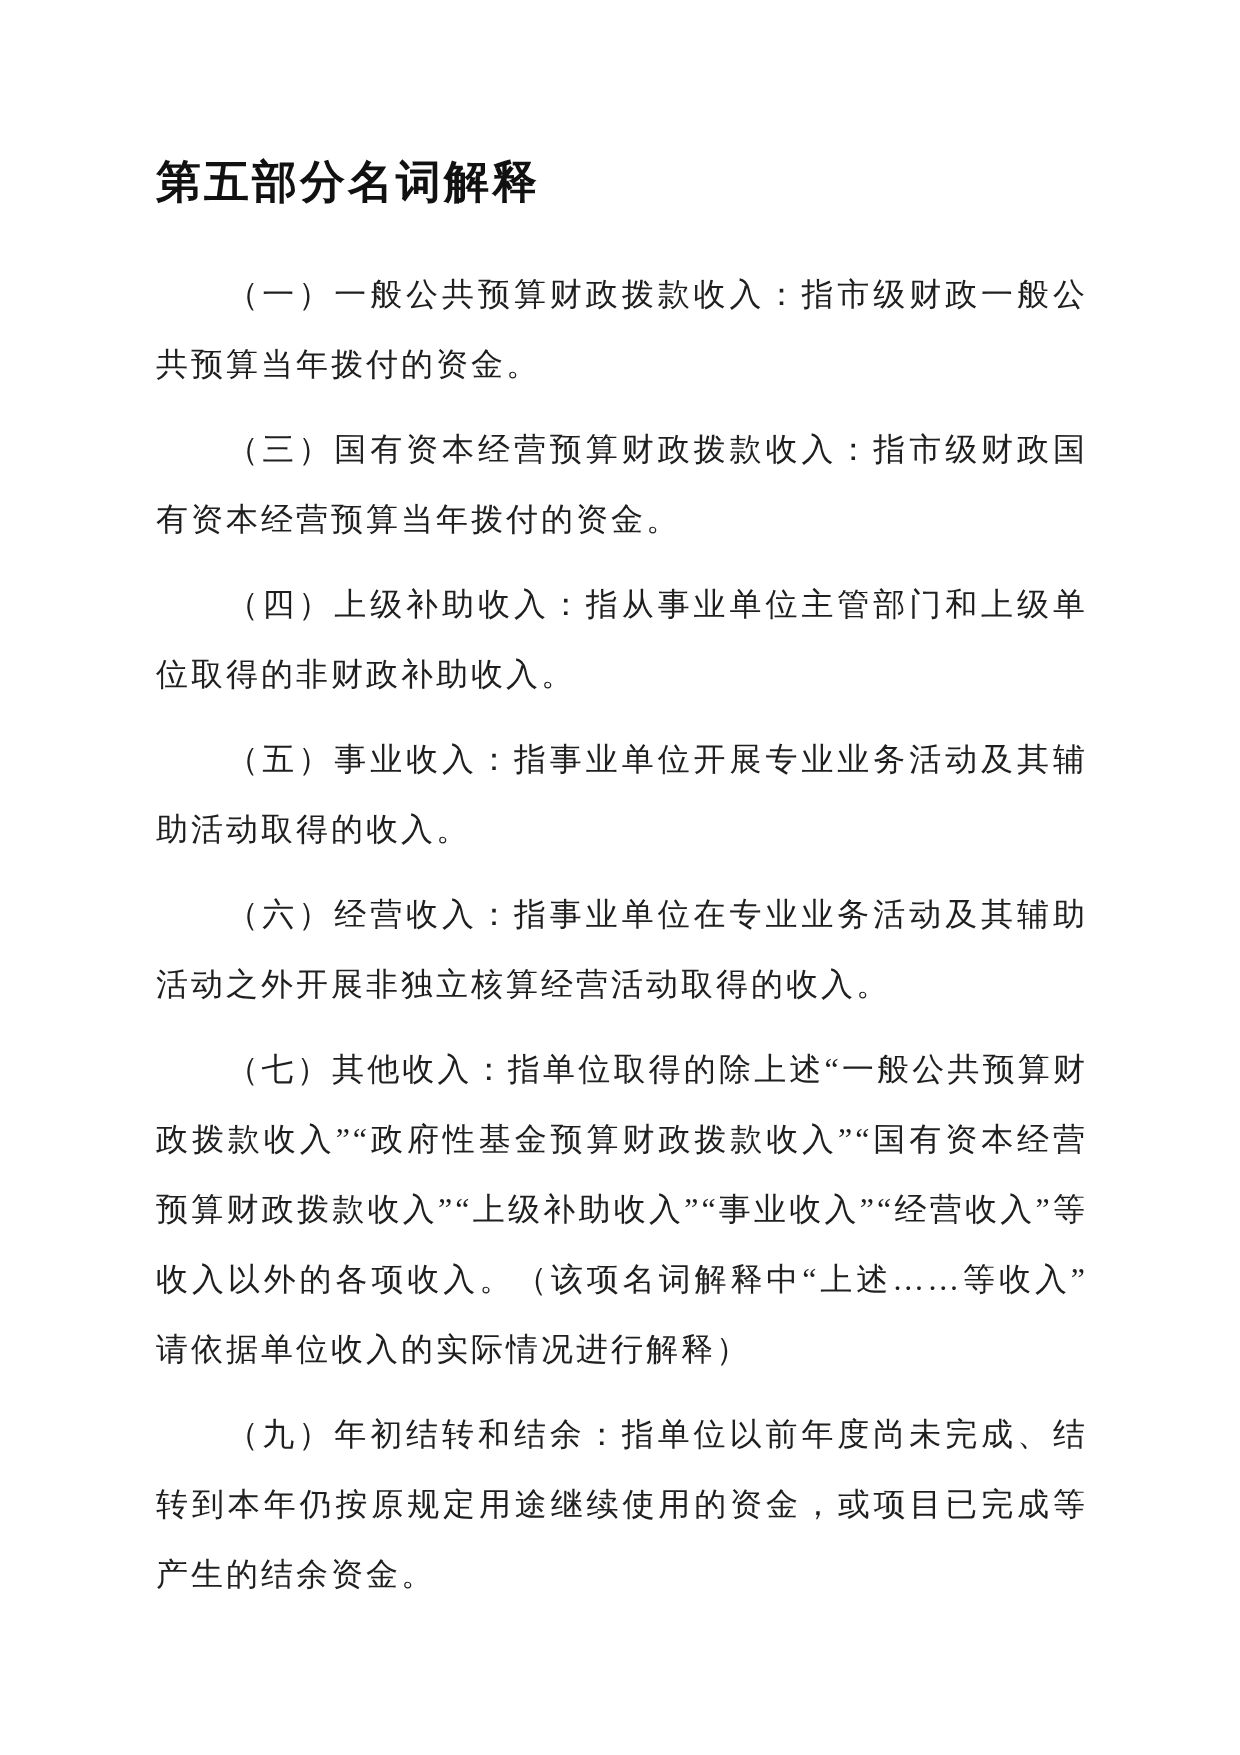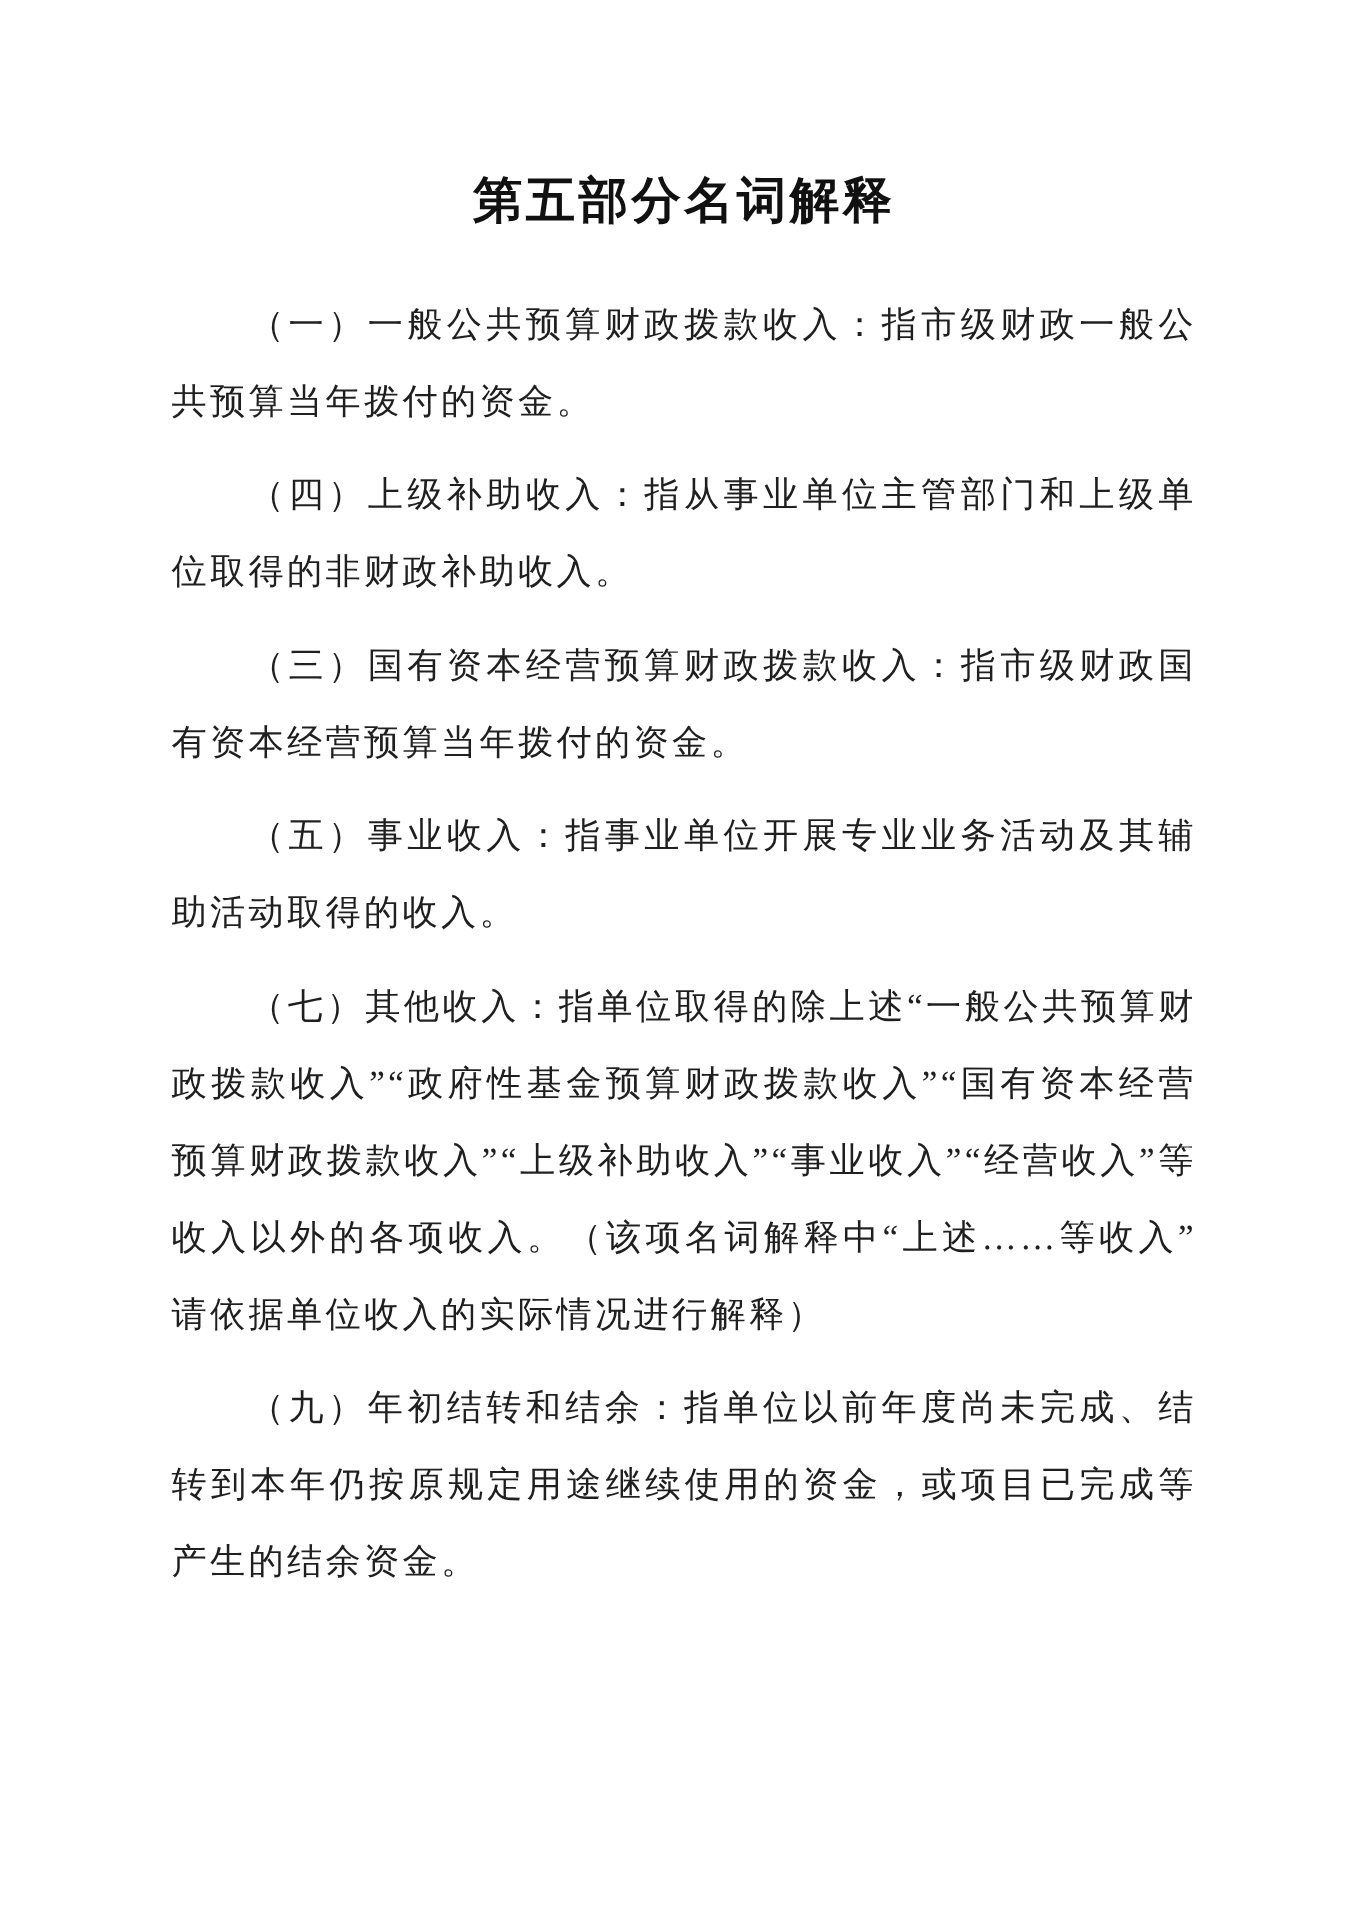--- a/index.html
+++ b/index.html
@@ -20,21 +20,20 @@
     padding: 155px 152px 0 156px;
     background: #ffffff;
   }
   .doc-title {
     margin: 0 0 50px 0;
     font-family: "Liberation Sans", "DejaVu Sans", sans-serif;
     font-weight: 700;
     font-size: 45px;
     line-height: 1.2;
     letter-spacing: 3px;
-    text-align: center;
     color: #111111;
   }
   .para {
     margin: 0 0 15px 0;
     font-size: 32px;
     line-height: 70px;
     letter-spacing: 3px;
     color: #1f1f1f;
     text-align: justify;
     text-justify: inter-ideograph;
@@ -47,24 +46,25 @@
 </style>
 </head>
 <body>
 
 <div class="page">
   <h1 class="doc-title">第五部分名词解释</h1>
 
   <p class="para">（一）一般公共预算财政拨款收入：指市级财政一般公共预算当年拨付的资金。</p>
 
 
+  <p class="para">（三）国有资本经营预算财政拨款收入：指市级财政国有资本经营预算当年拨付的资金。</p>
+
   <p class="para">（四）上级补助收入：指从事业单位主管部门和上级单位取得的非财政补助收入。</p>
-
-  <p class="para">（三）国有资本经营预算财政拨款收入：指市级财政国有资本经营预算当年拨付的资金。</p>
 
   <p class="para">（五）事业收入：指事业单位开展专业业务活动及其辅助活动取得的收入。</p>
 
+  <p class="para">（六）经营收入：指事业单位在专业业务活动及其辅助活动之外开展非独立核算经营活动取得的收入。</p>
 
   <p class="para">（七）其他收入：指单位取得的除上述“一般公共预算财政拨款收入”“政府性基金预算财政拨款收入”“国有资本经营预算财政拨款收入”“上级补助收入”“事业收入”“经营收入”等收入以外的各项收入。（该项名词解释中“上述……等收入”请依据单位收入的实际情况进行解释）</p>
 
 
   <p class="para">（九）年初结转和结余：指单位以前年度尚未完成、结转到本年仍按原规定用途继续使用的资金，或项目已完成等产生的结余资金。</p>
 </div>
 
 </body></html>

